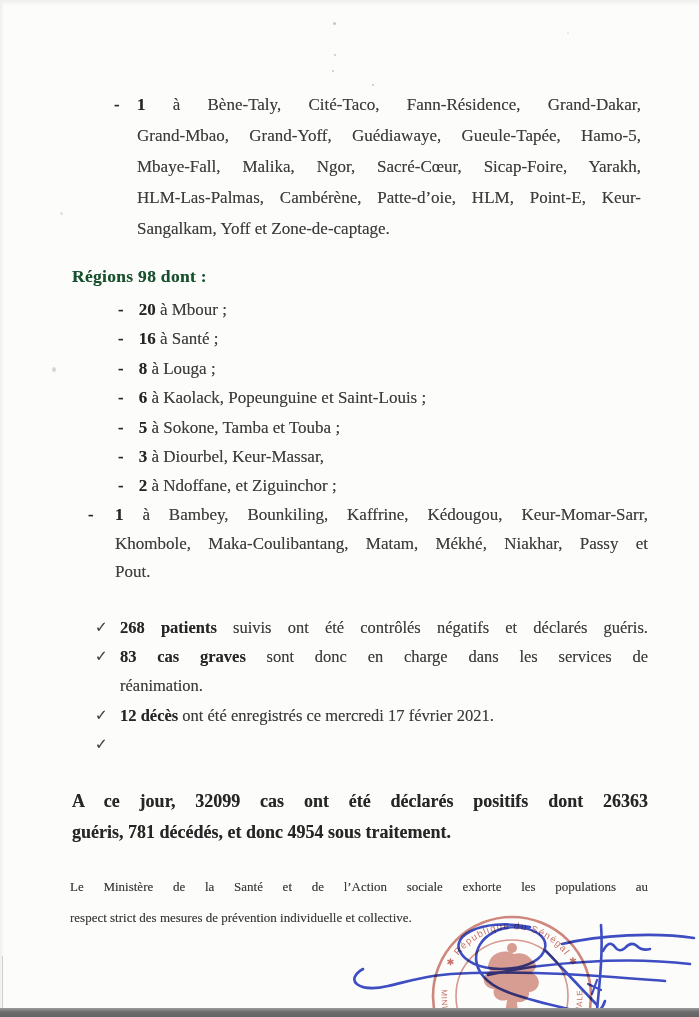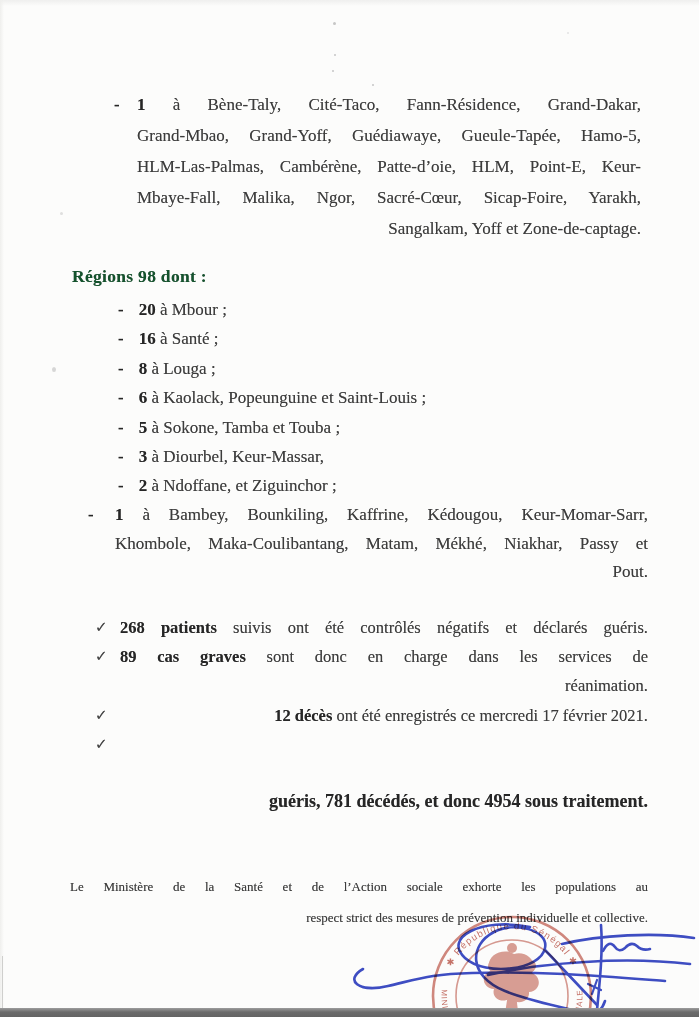--- a/index.html
+++ b/index.html
@@ -16,21 +16,21 @@
   .edge-left{position:absolute;top:0;bottom:0;left:0;width:4px;
     background:linear-gradient(90deg, #efefed, rgba(252,252,251,0));}
   .scan-bar{position:absolute;left:0;right:0;bottom:0;height:9px;
     background:linear-gradient(#9d9d9d, #6b6b6b 45%, #646464);}
   .edge-line{position:absolute;left:2px;bottom:9px;width:1px;height:52px;background:#cfcfcd;}
 
   .speck{position:absolute;border-radius:50%;background:#a9a9a9;opacity:.65;}
 
   .txt{position:absolute;text-shadow:0 0 .5px rgba(60,60,60,.5);}
   .jline{text-align:justify;text-align-last:justify;}
-  .lline{text-align:right;}
+  .lline{text-align:left;}
   .b{font-weight:700;color:#262626;}
 
   
   .intro{top:89px;left:137px;width:504px;font-size:17px;line-height:31px;}
   .hang-dash{position:absolute;left:-23px;font-weight:700;color:#262626;}
   .hang-dash2{position:absolute;left:-27px;font-weight:700;color:#262626;}
 
   .regions-head{top:261px;left:72px;font-size:17.5px;line-height:30px;
     font-weight:700;color:#14532d;letter-spacing:.3px;}
 
@@ -70,22 +70,22 @@
   <div class="speck" style="left:567px;top:32px;width:2px;height:2px;opacity:.3;"></div>
   <div class="speck" style="left:52px;top:367px;width:4px;height:5px;opacity:.45;"></div>
   <div class="speck" style="left:60px;top:212px;width:3px;height:3px;opacity:.35;"></div>
 
   <div class="txt intro">
     <div class="jline" style="position:relative;">
       <span class="hang-dash">-</span><span class="b">1</span>
       <span>à Bène-Taly, Cité-Taco, Fann-Résidence, Grand-Dakar,</span>
     </div>
     <div class="jline">Grand-Mbao, Grand-Yoff, Guédiawaye, Gueule-Tapée, Hamo-5,</div>
+    <div class="jline">Mbaye-Fall, Malika, Ngor, Sacré-Cœur, Sicap-Foire, Yarakh,</div>
     <div class="jline">HLM-Las-Palmas, Cambérène, Patte-d’oie, HLM, Point-E, Keur-</div>
-    <div class="jline">Mbaye-Fall, Malika, Ngor, Sacré-Cœur, Sicap-Foire, Yarakh,</div>
     <div class="lline">Sangalkam, Yoff et Zone-de-captage.</div>
   </div>
 
   <div class="txt regions-head">Régions 98 dont :</div>
 
   <div class="txt regions-list">
     <div class="ritem">
       <span class="rdash">-</span><span class="rnum">20</span>
       <span>à Mbour ;</span>
     </div>
@@ -123,34 +123,35 @@
     <div class="jline">Khombole, Maka-Coulibantang, Matam, Mékhé, Niakhar, Passy et</div>
     <div class="lline">Pout.</div>
   </div>
 
   <div class="txt checks">
     <div class="check-line jline">
       <span class="check-mark">✓</span><span class="b">268 patients</span>
       <span>suivis ont été contrôlés négatifs et déclarés guéris.</span>
     </div>
     <div class="check-line jline">
-      <span class="check-mark">✓</span><span class="b">89 cas graves</span>
+      <span class="check-mark">✓</span><span class="b">83 cas graves</span>
       <span>sont donc en charge dans les services de</span>
     </div>
     <div class="lline">réanimation.</div>
     <div class="check-line lline">
       <span class="check-mark">✓</span><span class="b">12 décès</span>
       <span>ont été enregistrés ce mercredi 17 février 2021.</span>
     </div>
     <div class="check-line lline">
       <span class="check-mark">✓</span><span class="b"></span>
     </div>
   </div>
 
   <div class="txt summary">
+    <div class="jline">A ce jour, 32099 cas ont été déclarés positifs dont 26363</div>
     <div class="lline">guéris, 781 décédés, et donc 4954 sous traitement.</div>
   </div>
 
   <div class="txt closing">
     <div class="jline">Le Ministère de la Santé et de l’Action sociale exhorte les populations au</div>
     <div class="lline">respect strict des mesures de prévention individuelle et collective.</div>
   </div>
 
   <svg class="stamp" width="180" height="110" viewBox="0 0 180 110">
     <defs>

